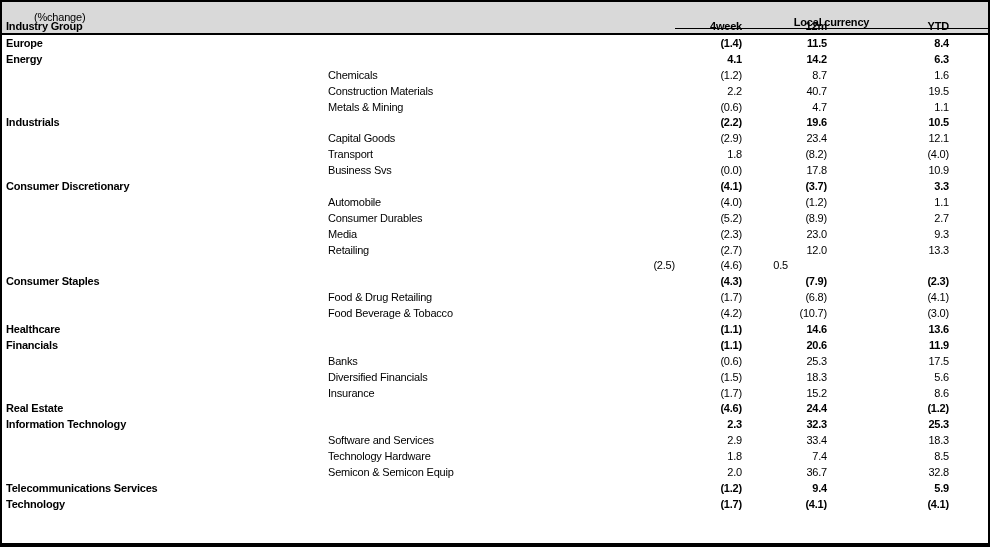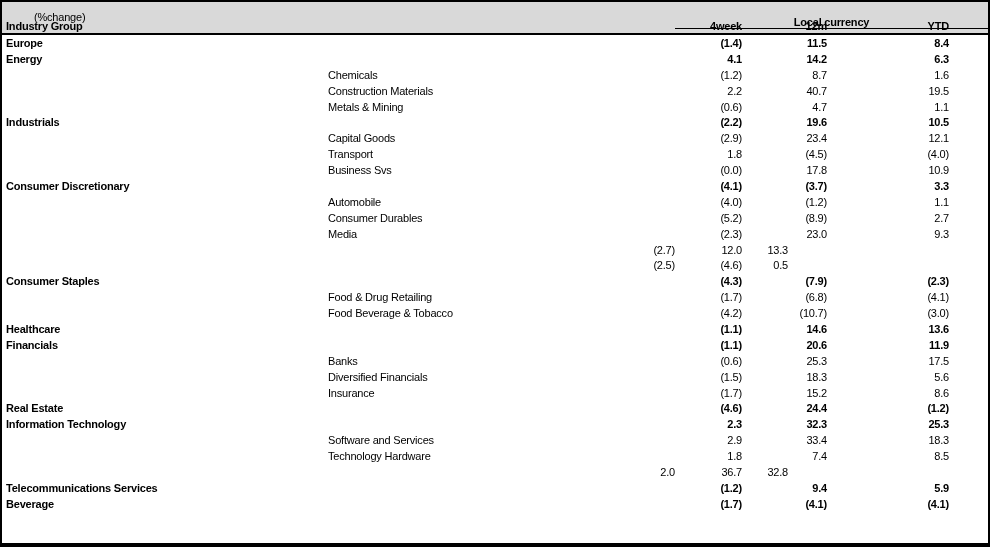--- a/index.html
+++ b/index.html
@@ -147,21 +147,21 @@
     <div class="cell sub">Capital Goods</div>
     <div class="cell num">(2.9)</div>
     <div class="cell num">23.4</div>
     <div class="cell num num-last">12.1</div>
   </div>
 
   <div class="grid-row">
     <div class="cell group"></div>
     <div class="cell sub">Transport</div>
     <div class="cell num">1.8</div>
-    <div class="cell num">(4.5)</div>
+    <div class="cell num">(8.2)</div>
     <div class="cell num num-last">(4.0)</div>
   </div>
 
   <div class="grid-row">
     <div class="cell group"></div>
     <div class="cell sub">Business Svs</div>
     <div class="cell num">(0.0)</div>
     <div class="cell num">17.8</div>
     <div class="cell num num-last">10.9</div>
   </div>
@@ -193,20 +193,21 @@
   <div class="grid-row">
     <div class="cell group"></div>
     <div class="cell sub">Media</div>
     <div class="cell num">(2.3)</div>
     <div class="cell num">23.0</div>
     <div class="cell num num-last">9.3</div>
   </div>
 
   <div class="grid-row">
     <div class="cell group"></div>
+    <div class="cell sub">Retailing</div>
     <div class="cell num">(2.7)</div>
     <div class="cell num">12.0</div>
     <div class="cell num num-last">13.3</div>
   </div>
 
   <div class="grid-row">
     <div class="cell group"></div>
     <div class="cell num">(2.5)</div>
     <div class="cell num">(4.6)</div>
     <div class="cell num num-last">0.5</div>
@@ -304,35 +305,36 @@
   <div class="grid-row">
     <div class="cell group"></div>
     <div class="cell sub">Technology Hardware</div>
     <div class="cell num">1.8</div>
     <div class="cell num">7.4</div>
     <div class="cell num num-last">8.5</div>
   </div>
 
   <div class="grid-row">
     <div class="cell group"></div>
+    <div class="cell sub">Semicon &amp; Semicon Equip</div>
     <div class="cell num">2.0</div>
     <div class="cell num">36.7</div>
     <div class="cell num num-last">32.8</div>
   </div>
 
   <div class="grid-row em">
     <div class="cell group">Telecommunications Services</div>
     <div class="cell sub"></div>
     <div class="cell num">(1.2)</div>
     <div class="cell num">9.4</div>
     <div class="cell num num-last">5.9</div>
   </div>
 
   <div class="grid-row em">
-    <div class="cell group">Beverage</div>
+    <div class="cell group">Technology</div>
     <div class="cell sub"></div>
     <div class="cell num">(1.7)</div>
     <div class="cell num">(4.1)</div>
     <div class="cell num num-last">(4.1)</div>
   </div>
 </div>
 
 </div>
 
 </body></html>

